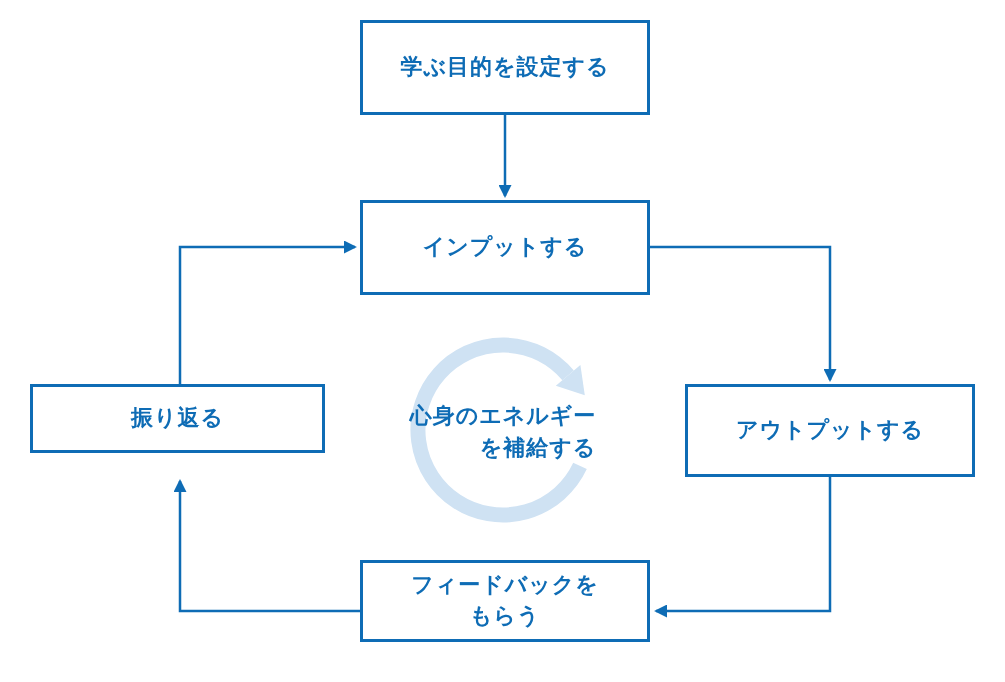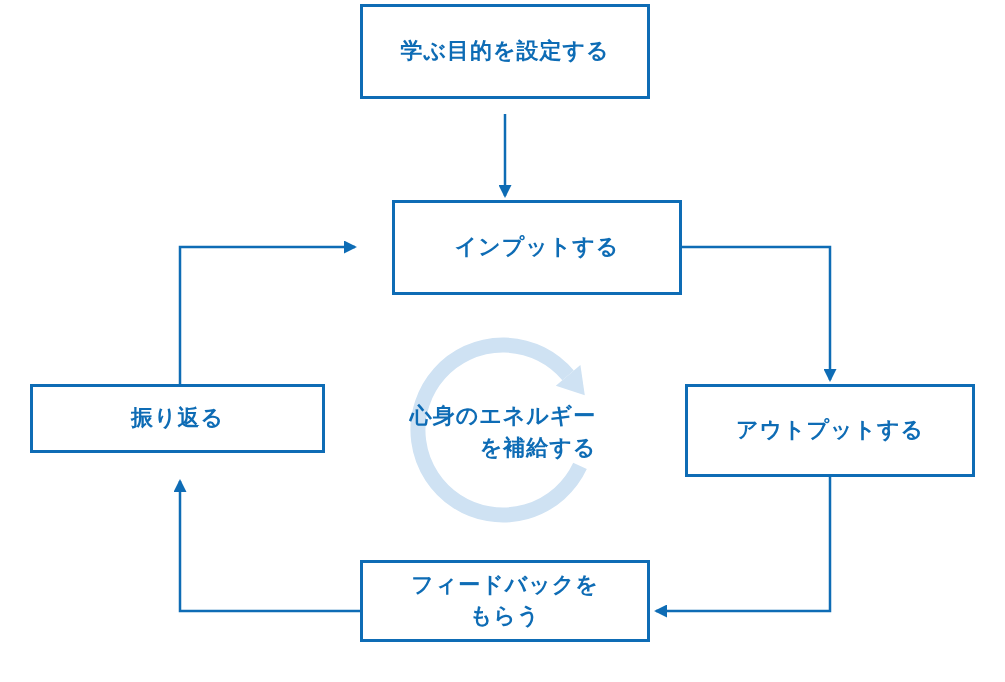--- a/index.html
+++ b/index.html
@@ -29,22 +29,22 @@
     font-size: 22px;
     line-height: 1.4;
     display: flex;
     align-items: center;
     justify-content: center;
     text-align: center;
     white-space: pre-line;
     letter-spacing: 1px;
     z-index: 2;
   }
-  .node-goal     { left: 360px; top: 4px;  width: 290px; height: 95px; }
-  .node-input    { left: 360px; top: 200px; width: 290px; height: 95px; margin-left: 32px; }
+  .node-goal     { left: 360px; top: 20px;  width: 290px; height: 95px; }
+  .node-input    { left: 360px; top: 200px; width: 290px; height: 95px; }
   .node-output   { left: 685px; top: 384px; width: 290px; height: 93px; }
   .node-reflect  { left: 30px;  top: 384px; width: 295px; height: 69px; }
   .node-feedback { left: 360px; top: 560px; width: 290px; height: 82px; }
   .center-label {
     position: absolute;
     left: 363px; top: 392px;
     width: 280px; height: 80px;
     color: #0e6cb5;
     font-weight: bold;
     font-size: 22px;

